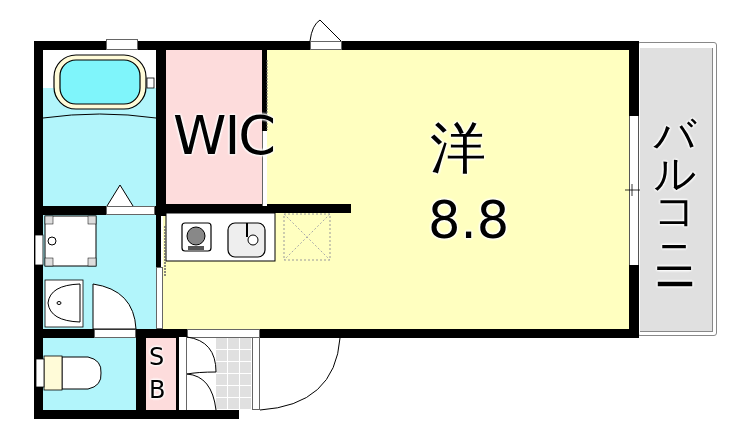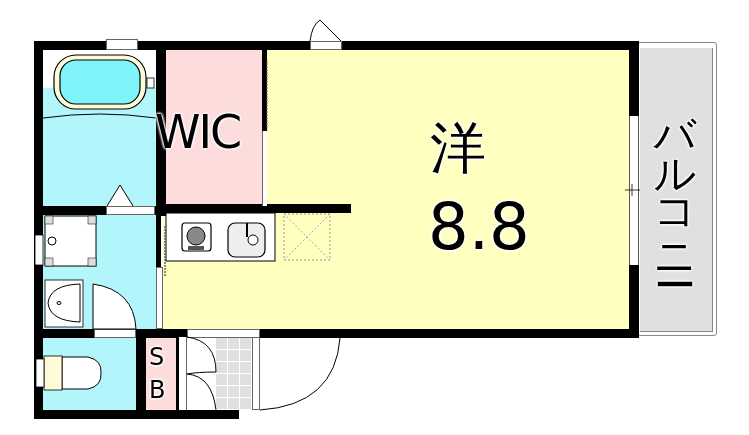--- a/index.html
+++ b/index.html
@@ -101,19 +101,19 @@
     <path d="M187 337 Q216 341 216 372 Q198 372 187 374" fill="none" stroke="#000" stroke-width="1"></path>
     <path d="M187 374 Q212 376 216 410" fill="none" stroke="#000" stroke-width="1"></path>
     <path d="M260 410 Q335 405 340 338" fill="none" stroke="#000" stroke-width="1"></path>
 
     <path d="M310 41 Q312 25 320 20 L341 41" fill="#fff" stroke="#000" stroke-width="1"></path>
 
     <line x1="625" y1="190" x2="640" y2="190" stroke="#000" stroke-width="0.8"></line>
     <line x1="632" y1="184" x2="632" y2="196" stroke="#000" stroke-width="0.8"></line>
   </svg>
 
-  <div class="lbl" style="left:155px;top:109px;font-size:46px;letter-spacing:-2px;">WIC</div>
+  <div class="lbl" style="left:173px;top:109px;font-size:54px;letter-spacing:-2px;">WIC</div>
   <div class="lbl" style="left:430px;top:120px;font-size:56px;">洋</div>
-  <div class="lbl" style="left:428px;top:195px;font-size:64px;">8.8</div>
+  <div class="lbl" style="left:428px;top:195px;font-size:51px;">8.8</div>
   <div class="lbl" style="left:652px;top:88px;width:44px;font-size:42px;writing-mode:vertical-rl;text-orientation:upright;letter-spacing:-4px;">バルコニー</div>
   <div class="lbl" style="left:149px;top:345px;font-size:24px;">S</div>
   <div class="lbl" style="left:149px;top:378px;font-size:24px;">B</div>
 </div>
 
 </body></html>

